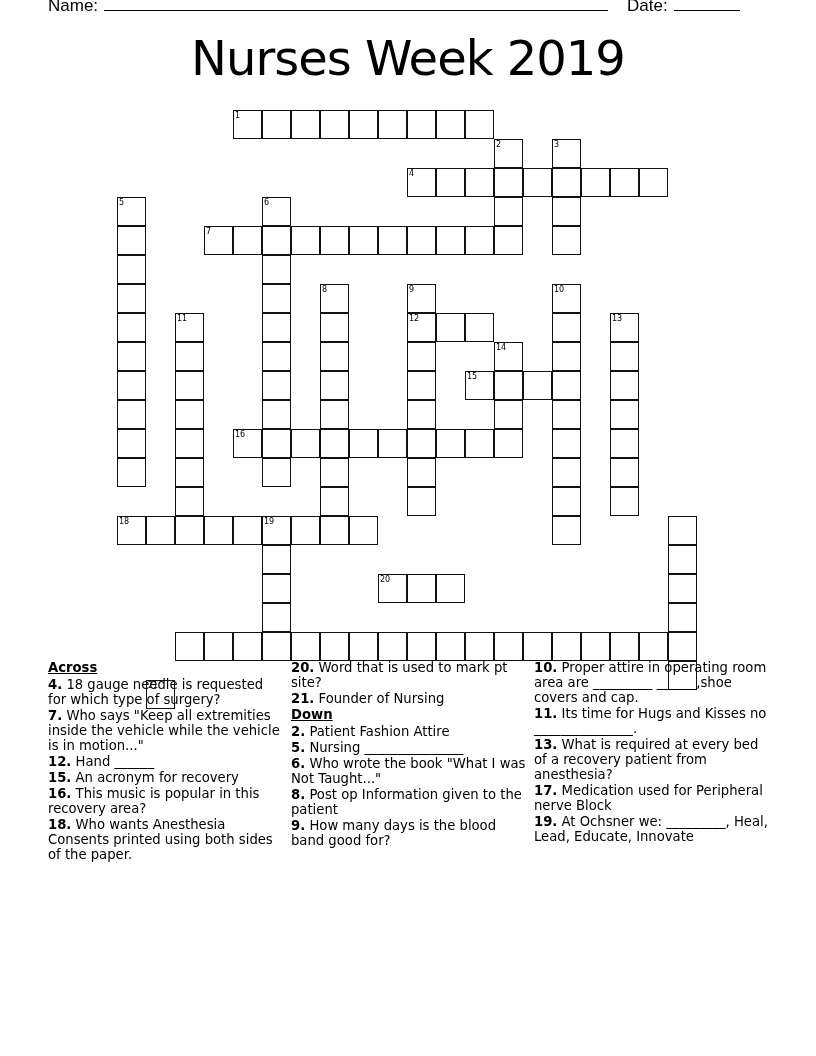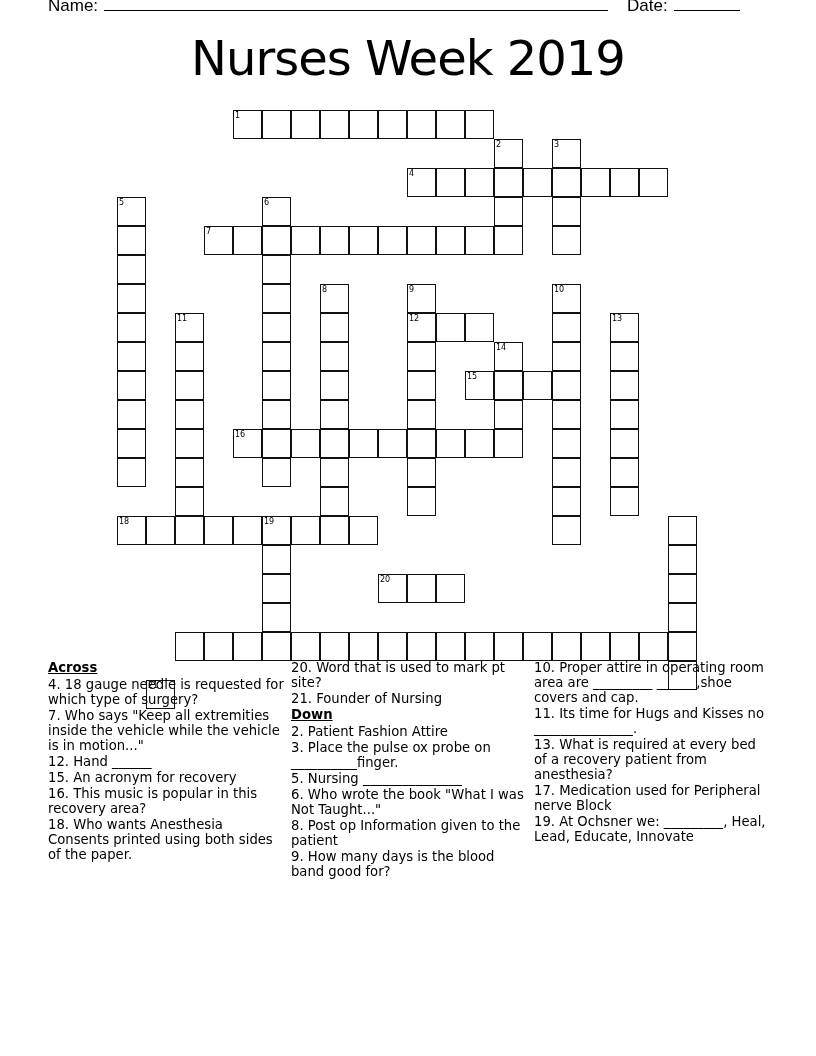--- a/index.html
+++ b/index.html
@@ -9,21 +9,21 @@
   #name-field { left:48px; }
   #date-field { left:627px; }
   .title { position:absolute; top:30px; left:0; width:816px; text-align:center;
            font-family:"DejaVu Sans", sans-serif; font-size:48px; letter-spacing:-1px; }
   #grid { position:absolute; left:0; top:0; width:816px; height:700px; }
   .cell { position:absolute; width:29px; height:29px; box-sizing:border-box; border:1.5px solid #111; background:#fff; }
   .cell .num { position:absolute; top:0; left:1px; font-family:"DejaVu Sans", sans-serif; font-size:8px; line-height:9px; }
   .clues { position:absolute; top:660px; font-family:"DejaVu Sans", sans-serif; font-size:13.2px; line-height:15px; width:236px; }
   .clues .sec { font-weight:bold; text-decoration:underline; margin-bottom:2px; }
   .clues .clue { margin-bottom:1px; }
-  .clues .clue b { font-weight:normal; }
+  .clues .clue b { font-weight:bold; }
   #col1 { left:48px; }
   #col2 { left:291px; }
   #col3 { left:534px; }
 </style>
 </head>
 <body>
 
 <div class="hdr" id="name-field">
   <span>Name:</span><span class="line" style="width:504px"></span>
 </div>
@@ -232,21 +232,20 @@
   <div class="clue"><b>15.</b> <span>An acronym for recovery</span></div>
   <div class="clue"><b>16.</b> <span>This music is popular in this recovery area?</span></div>
   <div class="clue"><b>18.</b> <span>Who wants Anesthesia Consents printed using both sides of the paper.</span></div>
 </div>
 
 <div class="clues" id="col2">
   <div class="clue"><b>20.</b> <span>Word that is used to mark pt site?</span></div>
   <div class="clue"><b>21.</b> <span>Founder of Nursing</span></div>
   <div class="sec">Down</div>
   <div class="clue"><b>2.</b> <span>Patient Fashion Attire</span></div>
-  <div class="clue"><b>3.</b> <span>Place the pulse ox probe on __________finger.</span></div>
   <div class="clue"><b>5.</b> <span>Nursing _______________</span></div>
   <div class="clue"><b>6.</b> <span>Who wrote the book "What I was Not Taught..."</span></div>
   <div class="clue"><b>8.</b> <span>Post op Information given to the patient</span></div>
   <div class="clue"><b>9.</b> <span>How many days is the blood band good for?</span></div>
 </div>
 
 <div class="clues" id="col3">
   <div class="clue"><b>10.</b> <span>Proper attire in operating room area are _________ ______,shoe covers and cap.</span></div>
   <div class="clue"><b>11.</b> <span>Its time for Hugs and Kisses no _______________.</span></div>
   <div class="clue"><b>13.</b> <span>What is required at every bed of a recovery patient from anesthesia?</span></div>

